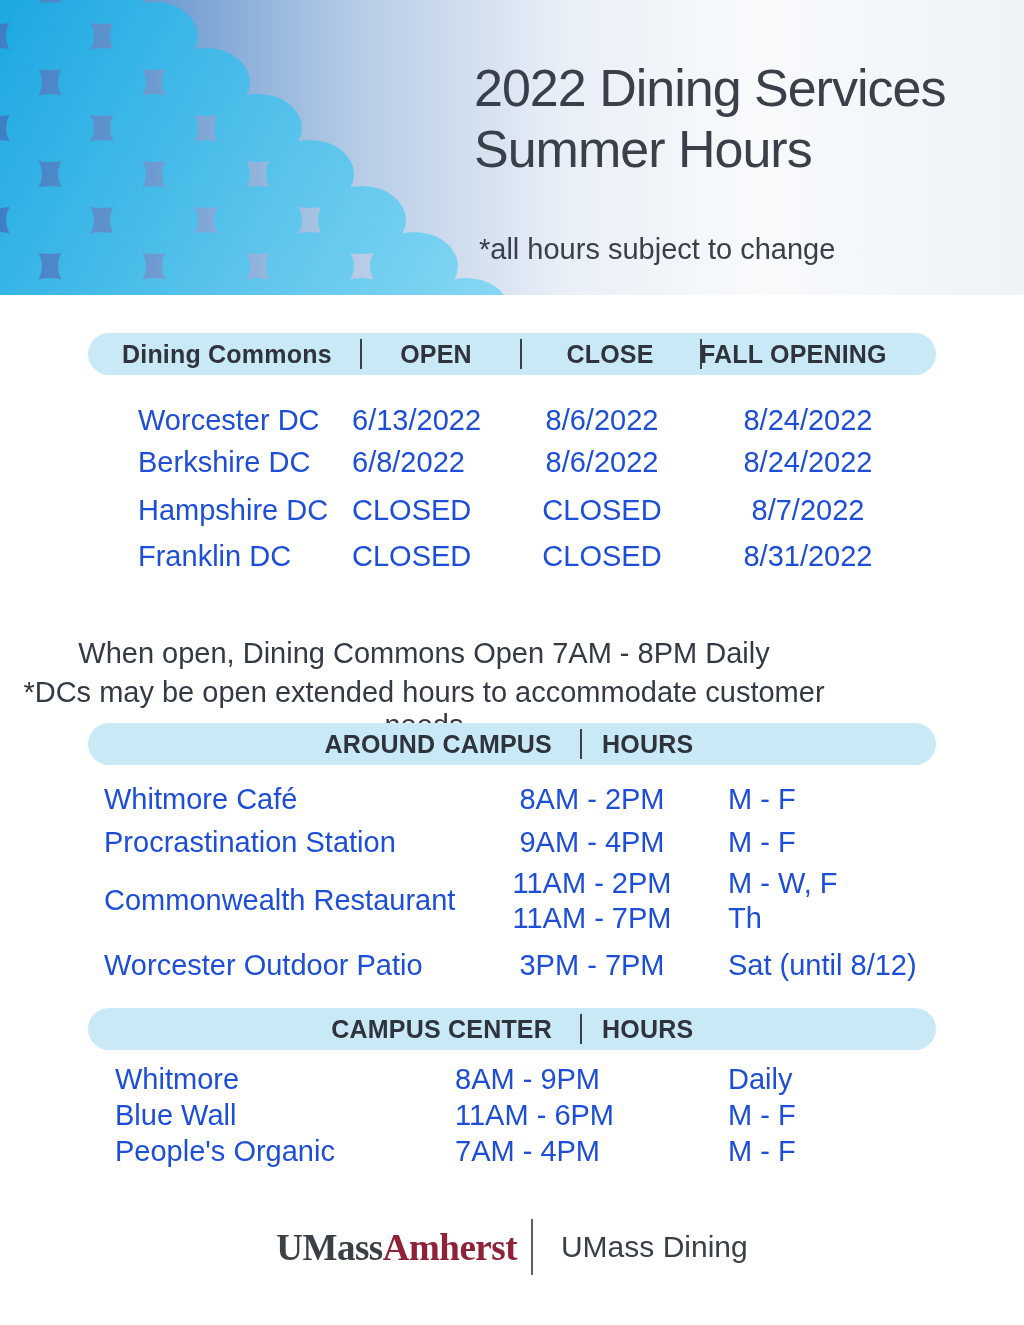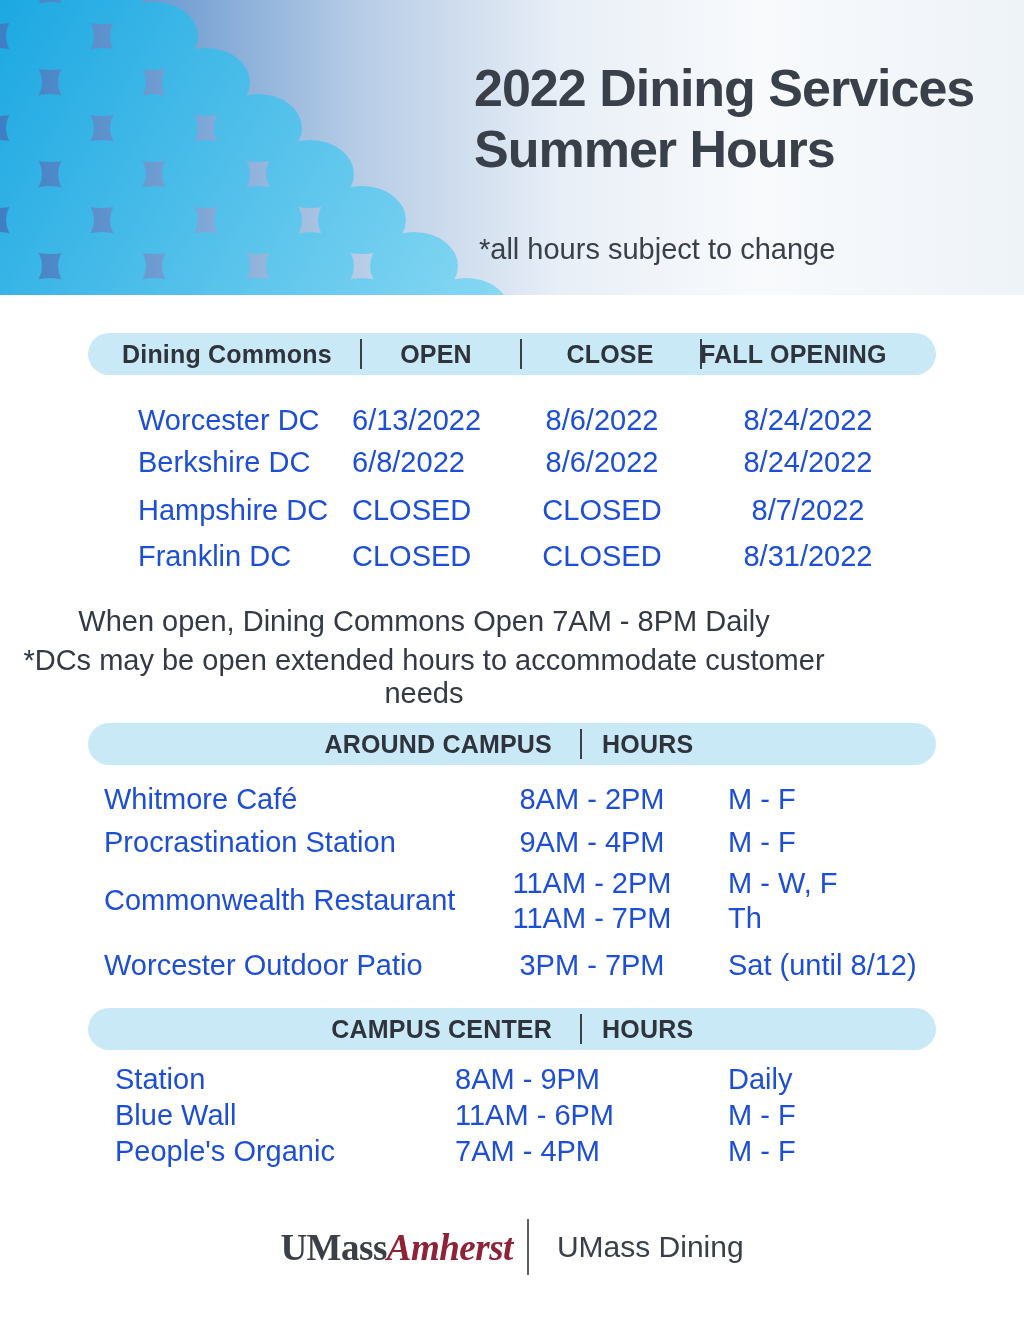--- a/index.html
+++ b/index.html
@@ -11,21 +11,21 @@
 
   
   .hero {
     position:absolute; left:0; top:0; width:1024px; height:295px;
     background:linear-gradient(90deg,#3d7ec4 0%,#6d9bd1 15%,#b6cce6 35%,
                #e9eff7 55%,#f8fafc 74%,#eef3f8 100%);
   }
   .hero svg { position:absolute; left:0; top:0; }
   .hero-title {
     position:absolute; left:474px; top:58px;
-    font-size:52px; line-height:61px; font-weight:bold;
+    font-size:52px; line-height:61px; font-weight:normal;
     letter-spacing:-1px; color:#3a4049; white-space:nowrap;
   }
   .hero-subtitle {
     position:absolute; left:479px; top:233px;
     font-size:29px; color:#3a4049; white-space:nowrap;
   }
 
   
   .bar {
     position:absolute; left:88px; width:848px; height:42px;
@@ -51,41 +51,41 @@
   
   .cell { position:absolute; font-size:29px; color:#1d4ed8; white-space:nowrap; }
 
   
   .dc-name { left:138px; }
   .dc-open { left:352px; width:172px; text-align:left; }
   .dc-close{ left:520px; width:164px; text-align:center; }
   .dc-fall { left:716px; width:184px; text-align:center; }
 
   .note { position:absolute; left:0; width:848px; text-align:center;
-          font-size:29px; color:#333a45; }
+          font-size:29px; color:#333a45;margin-top:32px; }
 
   
   .ac-name { left:104px; }
   .ac-hours{ left:492px; width:200px; text-align:center; }
   .ac-days { left:728px; }
 
   
   .cc-name { left:115px; }
   .cc-hours{ left:455px; }
   .cc-days { left:728px; }
 
   
   .footer {
     position:absolute; left:0; top:1215px; width:1024px; height:64px;
     display:flex; align-items:center; justify-content:center;
   }
   .brand { font-family:"Liberation Serif", serif; font-size:37px; font-weight:bold;
            letter-spacing:-0.5px; white-space:nowrap; }
   .brand .umass { color:#3b4046; }
-  .brand .amherst { color:#8e2237;font-style:italic; }
+  .brand .amherst { color:#8e2237; }
   .foot-div { width:2px; height:56px; background:#5b6066; margin:0 16px 0 14px; }
   .division { font-size:30px; color:#3a4049; white-space:nowrap;margin-left:12px; }
 </style>
 </head>
 <body>
 
 <div class="page">
 
   <div class="hero">
     <svg width="1024" height="295" viewBox="0 0 1024 295">
@@ -200,21 +200,21 @@
     <span class="cell ac-days" style="top:949px">Sat  (until 8/12)</span>
   </div>
 
   <div class="bar bar3">
     <span class="b23-left">CAMPUS CENTER</span>
     <i class="vdiv b23-div"></i>
     <span class="b23-hours">HOURS</span>
   </div>
 
   <div>
-    <span class="cell cc-name" style="top:1063px">Station</span>
+    <span class="cell cc-name" style="top:1063px">Whitmore</span>
     <span class="cell cc-hours" style="top:1063px">8AM - 9PM</span>
     <span class="cell cc-days" style="top:1063px">Daily</span>
   </div>
   <div>
     <span class="cell cc-name" style="top:1099px">Blue Wall</span>
     <span class="cell cc-hours" style="top:1099px">11AM - 6PM</span>
     <span class="cell cc-days" style="top:1099px">M - F</span>
   </div>
   <div>
     <span class="cell cc-name" style="top:1135px">People's Organic</span>

